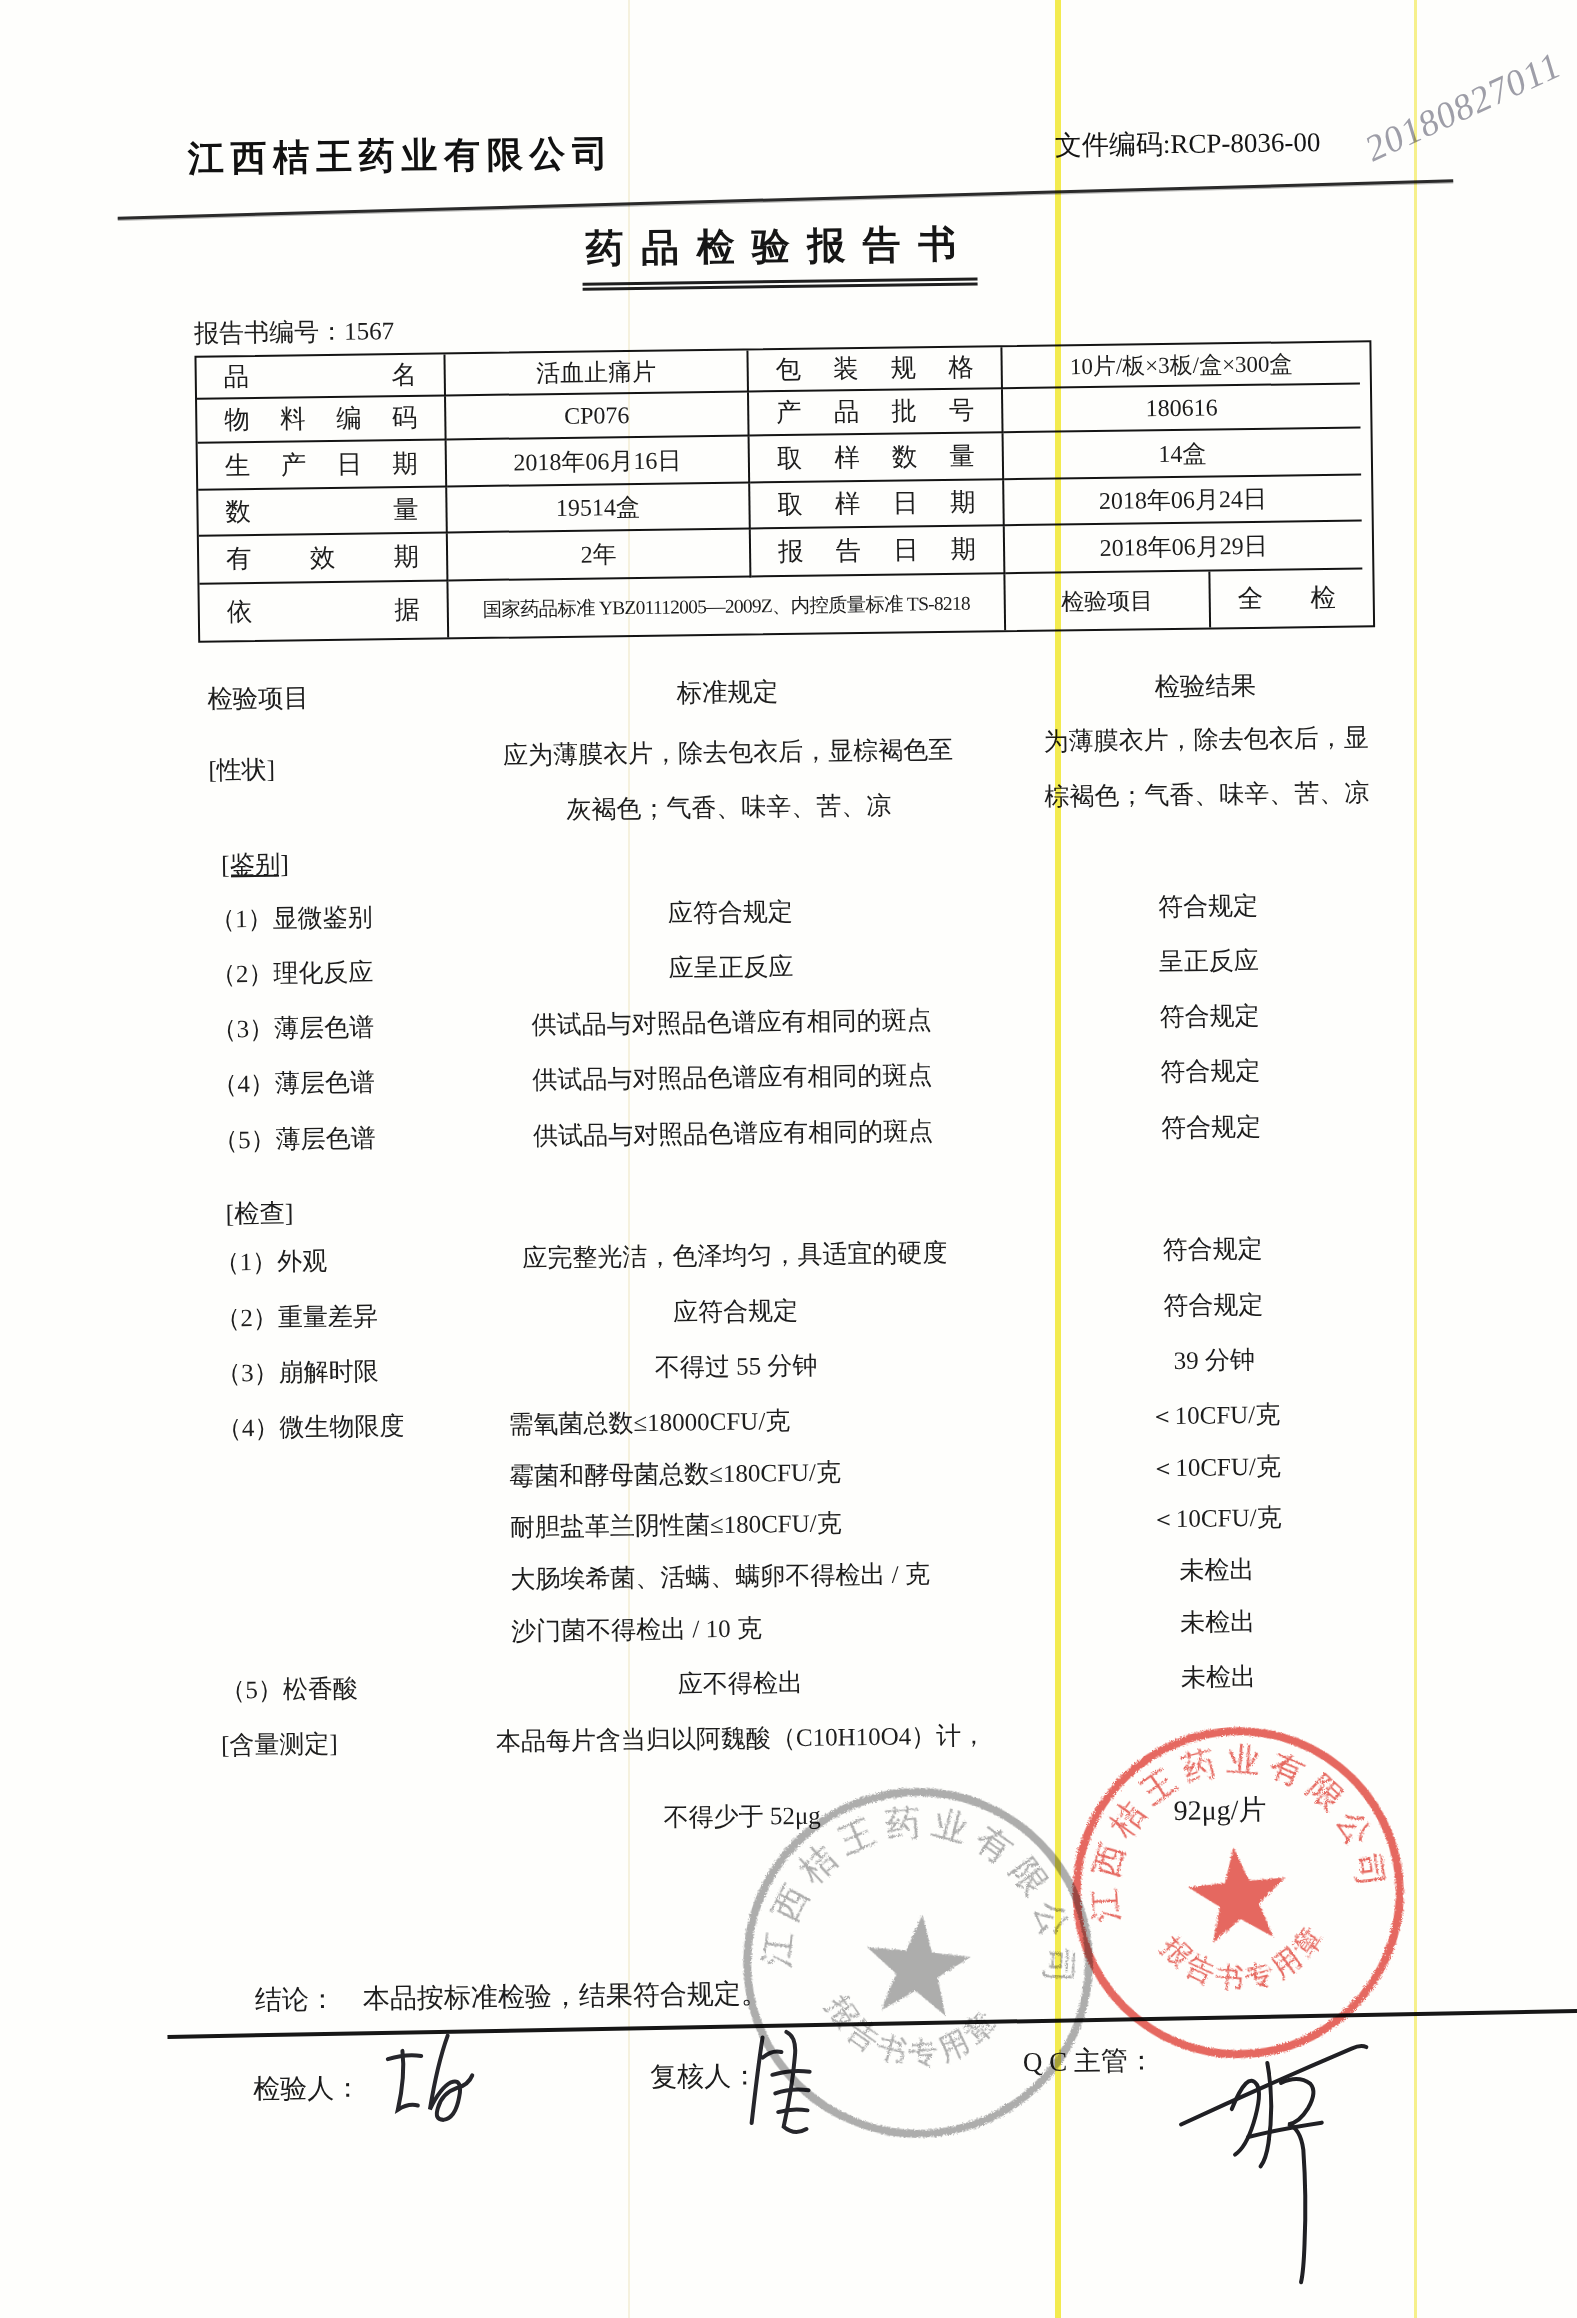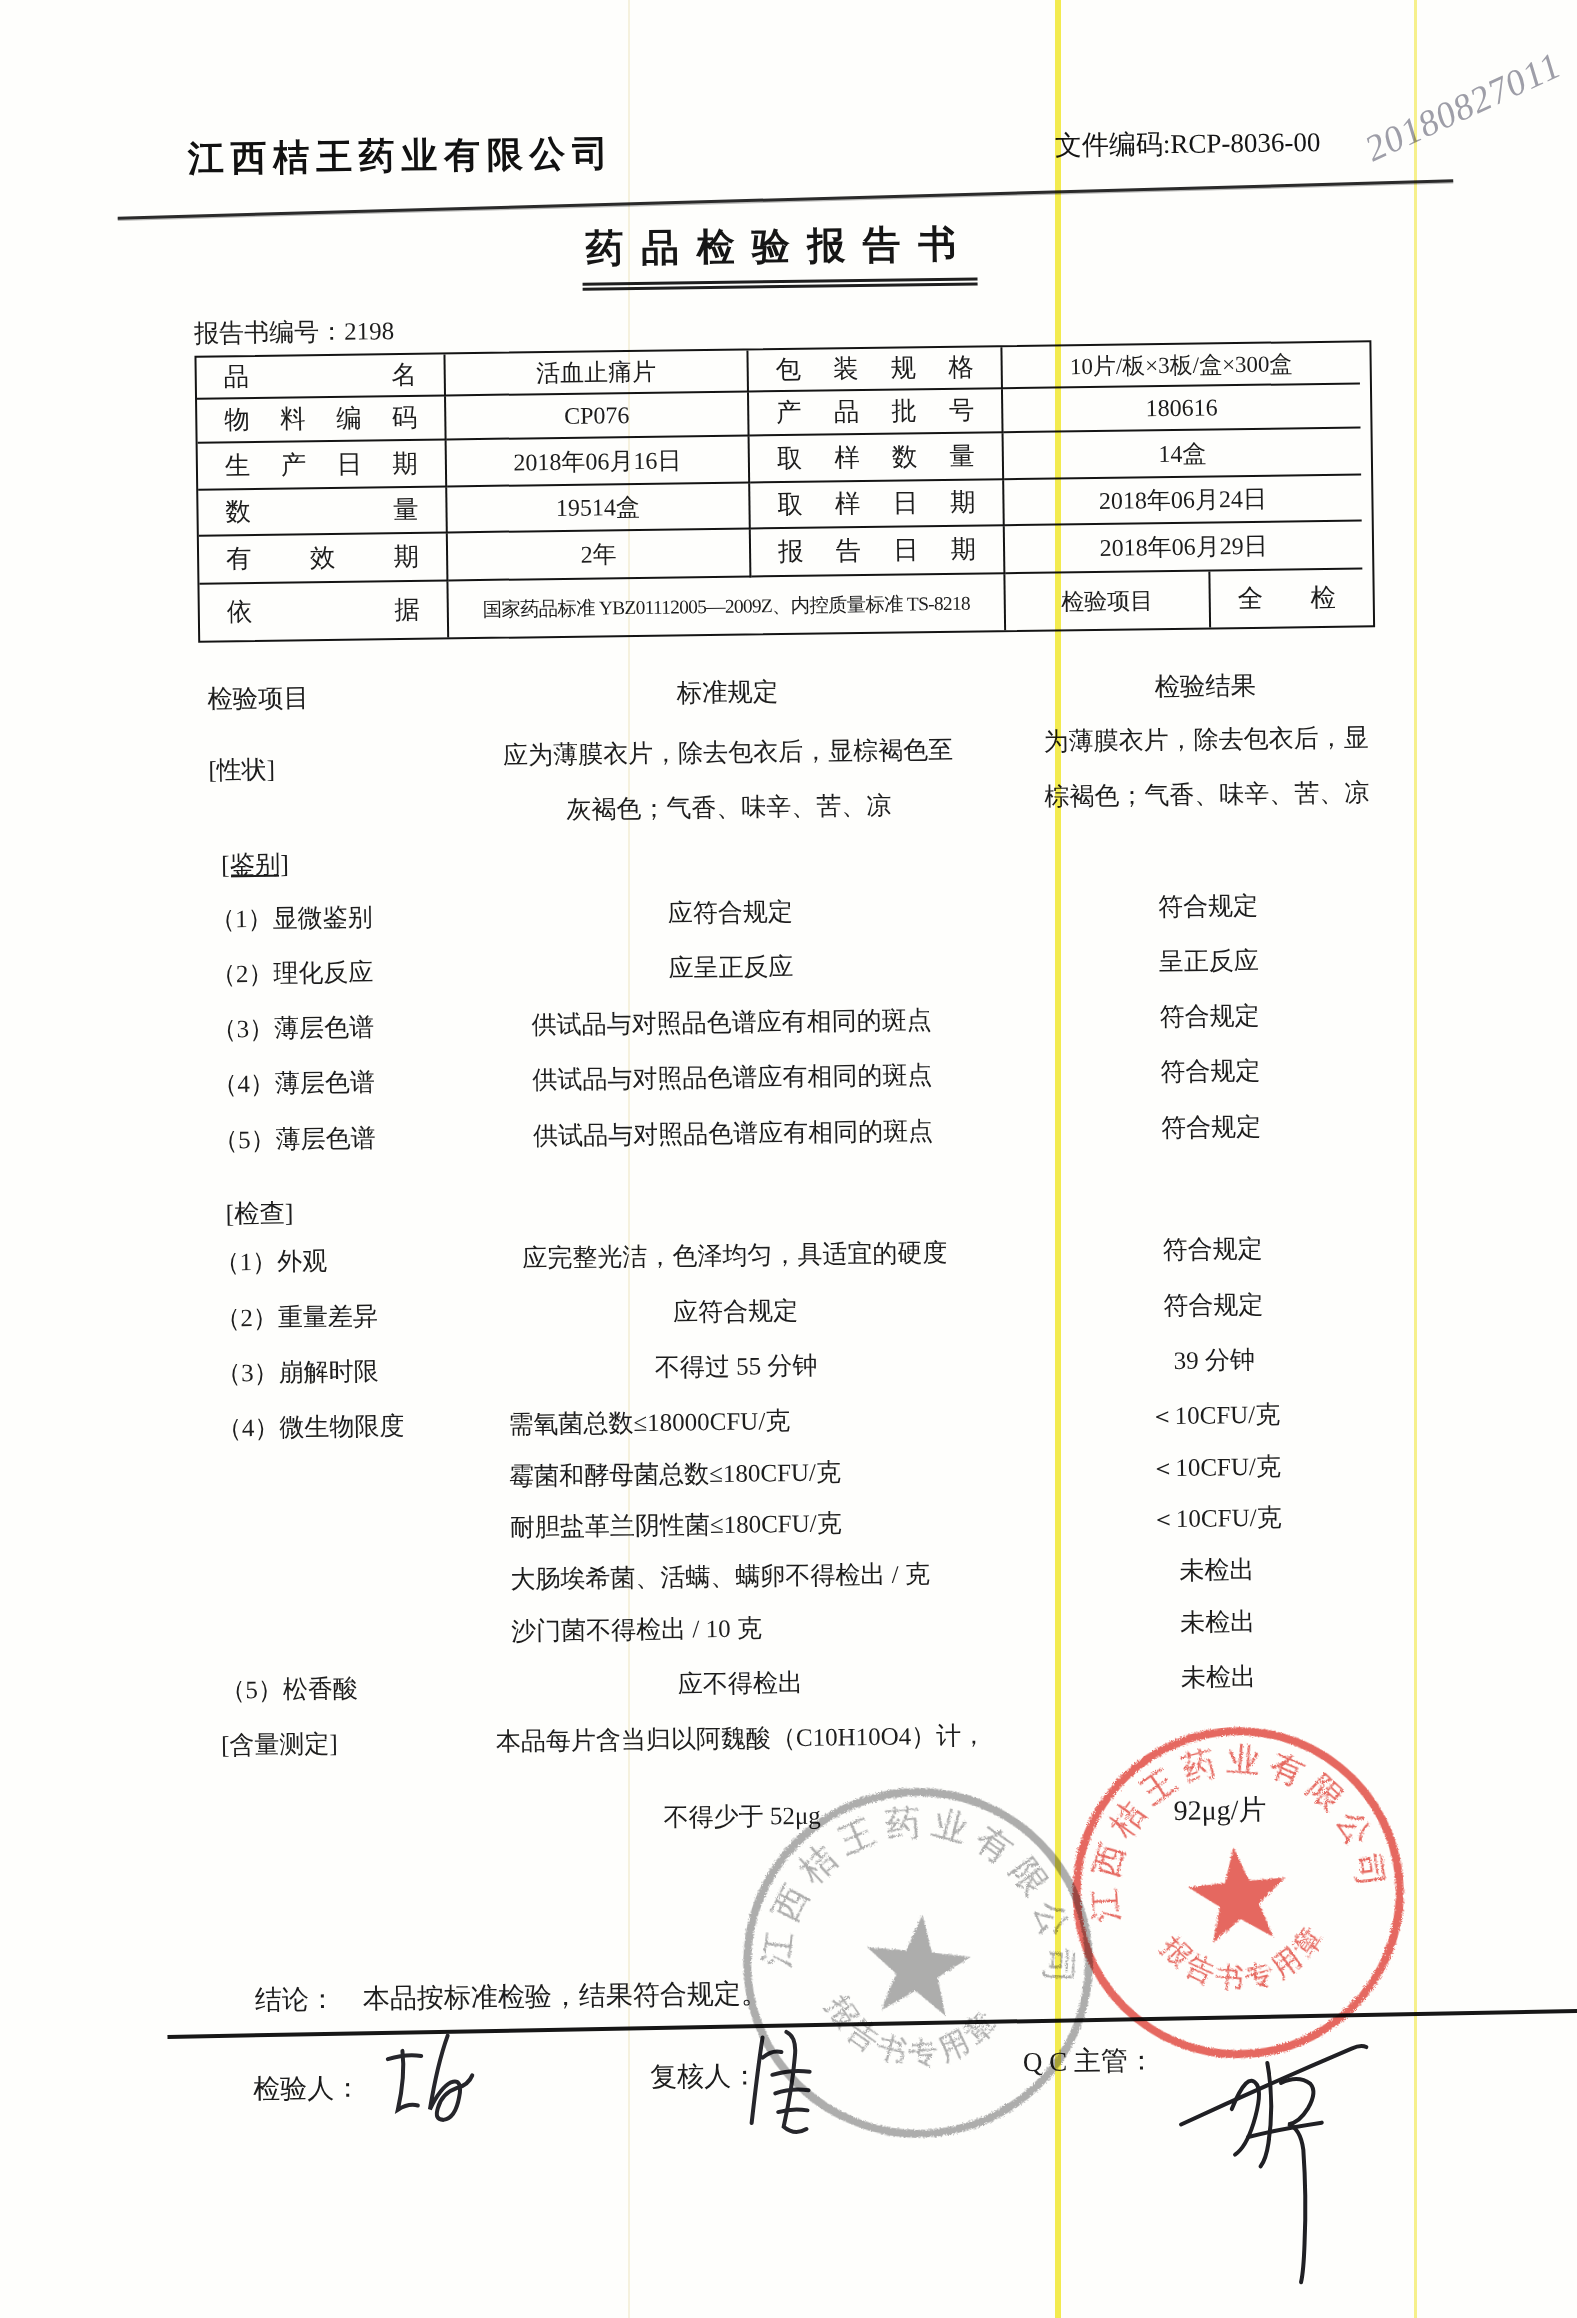--- a/index.html
+++ b/index.html
@@ -68,21 +68,21 @@
     <div class="abs company">江西桔王药业有限公司</div>
     <div class="abs doccode">文件编码:RCP-8036-00</div>
     <div class="abs handwritten">20180827011</div>
     <div class="abs header-rule"></div>
 
     <div class="abs title-wrap">
       <span class="title">药品检验报告书</span>
     </div>
 
     <div class="abs report-no">
-      <span>报告书编号：</span><span>2198</span>
+      <span>报告书编号：</span><span>1567</span>
     </div>
 
     <div class="abs info-table">
       <div class="cell lab">
           <span>品名</span>
         </div>
       <div class="cell">活血止痛片</div>
       <div class="cell lab">
           <span>包装规格</span>
         </div>

